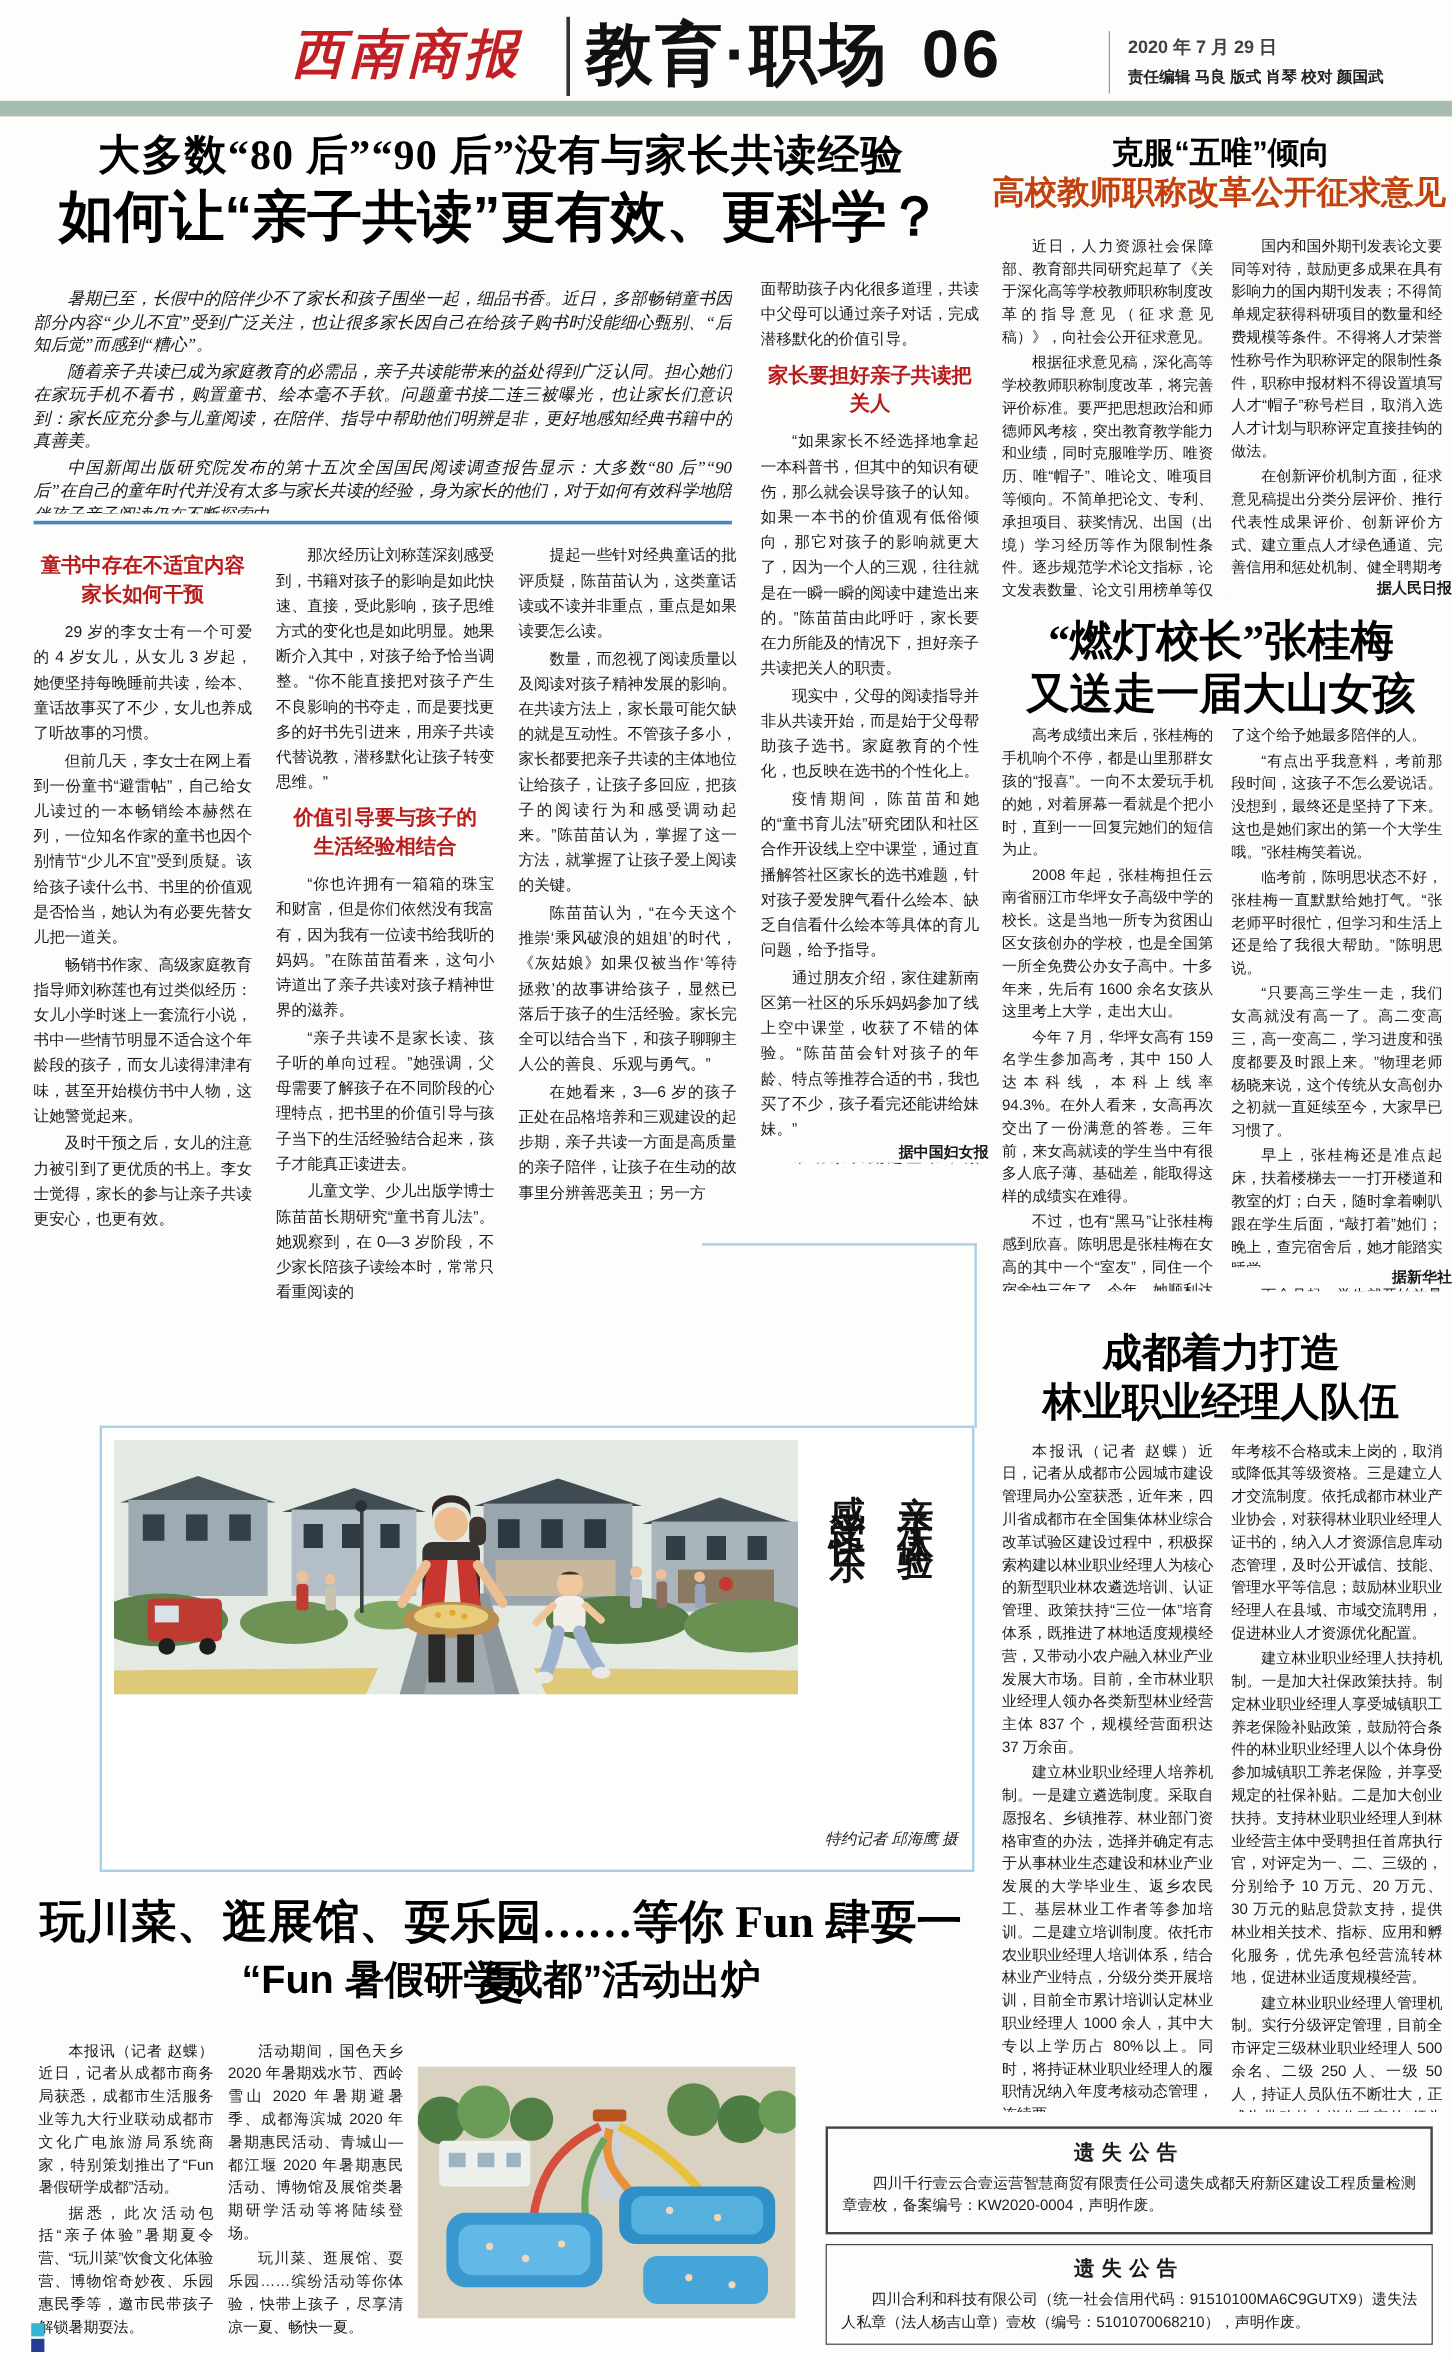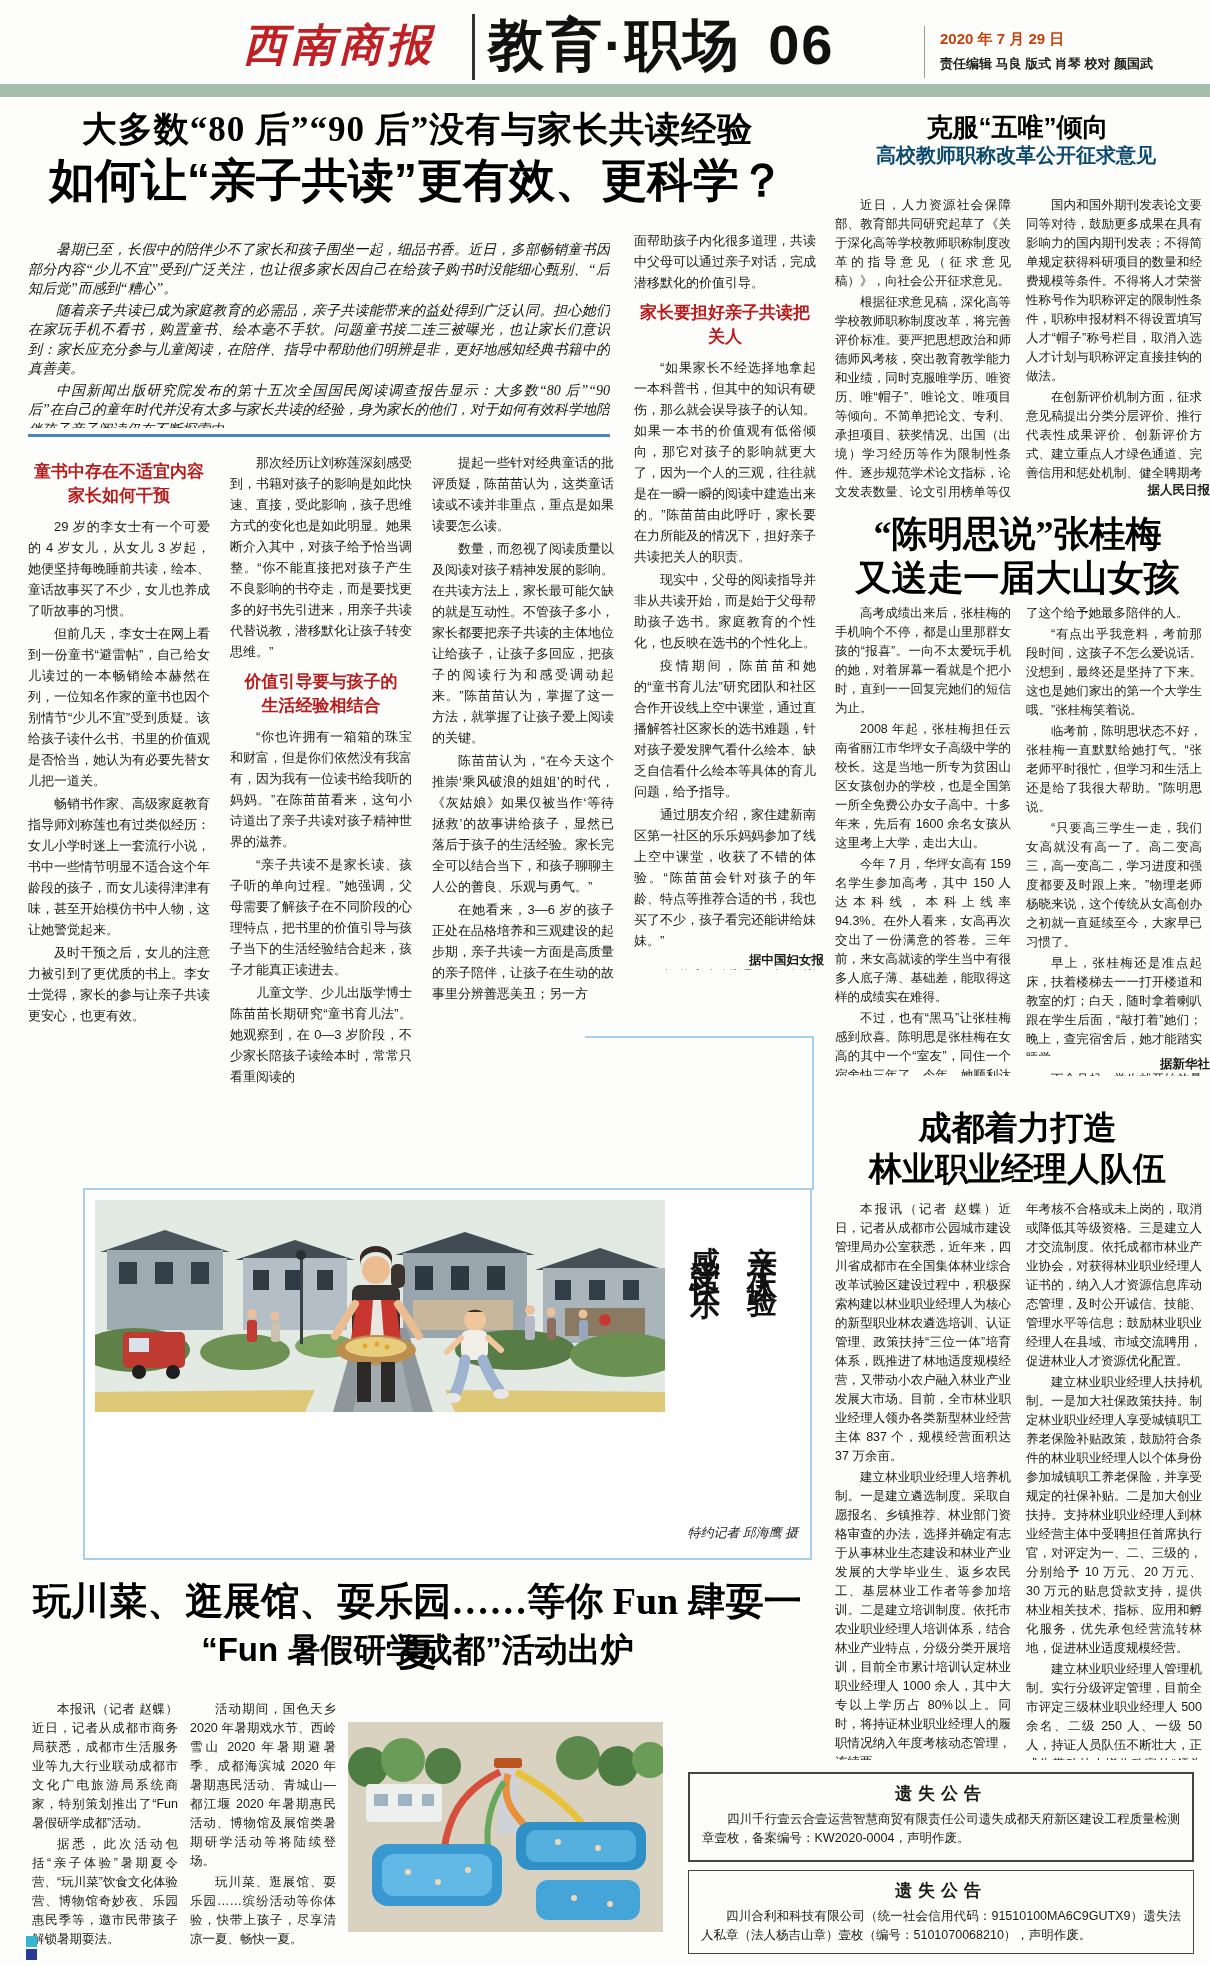--- a/index.html
+++ b/index.html
@@ -29,21 +29,21 @@
 
 <div id="page">
 
   <div class="abs serif" style="left:243px;top:16px;font-size:44px;font-weight:900;font-style:italic;color:#c01f24;letter-spacing:4px;">西南商报</div>
   <div class="abs hairline" style="left:472px;top:14px;width:3px;height:66px;"></div>
   <div class="abs" style="left:488px;top:8px;font-size:56px;font-weight:900;letter-spacing:2px;color:#111;white-space:nowrap;">
     <span>教育·职场</span>
     <span style="margin-left:10px;">06</span>
   </div>
   <div class="abs" style="left:924px;top:26px;width:1px;height:52px;background:#999;"></div>
-  <div class="abs" style="left:940px;top:30px;font-size:15px;font-weight:bold;color:#c2410c;">2020 年 7 月 29 日</div>
+  <div class="abs" style="left:940px;top:30px;font-size:15px;font-weight:bold;color:#404040;">2020 年 7 月 29 日</div>
   <div class="abs" style="left:940px;top:55px;font-size:13px;font-weight:bold;color:#222;">责任编辑 马良 版式 肖琴 校对 颜国武</div>
   <div class="abs" style="left:0;top:84px;width:1210px;height:13px;background:#a6bcad;"></div>
 
   <div class="abs serif center" style="left:20px;top:106px;width:795px;font-size:35px;font-weight:900;letter-spacing:1px;color:#000;">大多数“80 后”“90 后”没有与家长共读经验</div>
   <div class="abs center" style="left:12px;top:150px;width:810px;font-size:46px;font-weight:900;color:#000;">如何让“亲子共读”更有效、更科学？</div>
 
   <div class="abs col kai" style="left:28px;top:240px;width:582px;height:188px;font-size:14px;line-height:19.5px;color:#111;">
     <p>暑期已至，长假中的陪伴少不了家长和孩子围坐一起，细品书香。近日，多部畅销童书因部分内容“少儿不宜”受到广泛关注，也让很多家长因自己在给孩子购书时没能细心甄别、“后知后觉”而感到“糟心”。</p>
     <p>随着亲子共读已成为家庭教育的必需品，亲子共读能带来的益处得到广泛认同。担心她们在家玩手机不看书，购置童书、绘本毫不手软。问题童书接二连三被曝光，也让家长们意识到：家长应充分参与儿童阅读，在陪伴、指导中帮助他们明辨是非，更好地感知经典书籍中的真善美。</p>
     <p>中国新闻出版研究院发布的第十五次全国国民阅读调查报告显示：大多数“80 后”“90 后”在自己的童年时代并没有太多与家长共读的经验，身为家长的他们，对于如何有效科学地陪伴孩子亲子阅读仍在不断探索中。</p>
@@ -84,33 +84,33 @@
     <div class="subhead">家长要担好亲子共读把关人</div>
     <p>“如果家长不经选择地拿起一本科普书，但其中的知识有硬伤，那么就会误导孩子的认知。如果一本书的价值观有低俗倾向，那它对孩子的影响就更大了，因为一个人的三观，往往就是在一瞬一瞬的阅读中建造出来的。”陈苗苗由此呼吁，家长要在力所能及的情况下，担好亲子共读把关人的职责。</p>
     <p>现实中，父母的阅读指导并非从共读开始，而是始于父母帮助孩子选书。家庭教育的个性化，也反映在选书的个性化上。</p>
     <p>疫情期间，陈苗苗和她的“童书育儿法”研究团队和社区合作开设线上空中课堂，通过直播解答社区家长的选书难题，针对孩子爱发脾气看什么绘本、缺乏自信看什么绘本等具体的育儿问题，给予指导。</p>
     <p>通过朋友介绍，家住建新南区第一社区的乐乐妈妈参加了线上空中课堂，收获了不错的体验。“陈苗苗会针对孩子的年龄、特点等推荐合适的书，我也买了不少，孩子看完还能讲给妹妹。”</p>
     <p>帮助家长甄选童书，做到“让什么年龄的孩子读什么书”，建立更科学的童书分级阅读体系也久受期待。“家长需要更多分级阅读课程的指导，分析不同年龄阶段应该看什么童书，让孩子的阅读更科学，让家长知其所以然。”陈苗苗说。</p>
   </div>
   <div class="abs attr" style="left:634px;top:952px;width:182px;">据中国妇女报</div>
 
   <div class="abs center" style="left:835px;top:110px;width:365px;font-size:26px;font-weight:900;color:#000;">克服“五唯”倾向</div>
-  <div class="abs serif center" style="left:826px;top:142px;width:380px;font-size:20px;font-weight:900;color:#0c4a6e;">高校教师职称改革公开征求意见</div>
+  <div class="abs serif center" style="left:826px;top:142px;width:380px;font-size:27px;font-weight:900;color:#c2410c;">高校教师职称改革公开征求意见</div>
   <div class="abs col scol" style="left:835px;top:196px;width:176px;height:306px;">
     <p>近日，人力资源社会保障部、教育部共同研究起草了《关于深化高等学校教师职称制度改革的指导意见（征求意见稿）》，向社会公开征求意见。</p>
     <p>根据征求意见稿，深化高等学校教师职称制度改革，将完善评价标准。要严把思想政治和师德师风考核，突出教育教学能力和业绩，同时克服唯学历、唯资历、唯“帽子”、唯论文、唯项目等倾向。不简单把论文、专利、承担项目、获奖情况、出国（出境）学习经历等作为限制性条件。逐步规范学术论文指标，论文发表数量、论文引用榜单等仅作为评价参考，不以 SCI（科学引文索引）等论文相关指标作为前置条件和判断的直接依据。对</p>
   </div>
   <div class="abs col scol" style="left:1026px;top:196px;width:176px;height:306px;">
     <p>国内和国外期刊发表论文要同等对待，鼓励更多成果在具有影响力的国内期刊发表；不得简单规定获得科研项目的数量和经费规模等条件。不得将人才荣誉性称号作为职称评定的限制性条件，职称申报材料不得设置填写人才“帽子”称号栏目，取消入选人才计划与职称评定直接挂钩的做法。</p>
     <p>在创新评价机制方面，征求意见稿提出分类分层评价、推行代表性成果评价、创新评价方式、建立重点人才绿色通道、完善信用和惩处机制、健全聘期考核机制等，要求科学合理设置考核评价周期，聘期考核与其他考核相互结合。</p>
   </div>
   <div class="abs attr" style="left:1026px;top:482px;width:176px;">据人民日报</div>
 
   <div class="abs serif center" style="left:835px;top:512px;width:365px;font-size:36px;font-weight:900;line-height:44px;color:#000;">
-    <div>“陈明思说”张桂梅</div>
+    <div>“燃灯校长”张桂梅</div>
     <div>又送走一届大山女孩</div>
   </div>
   <div class="abs col scol" style="left:835px;top:604px;width:176px;height:472px;">
     <p>高考成绩出来后，张桂梅的手机响个不停，都是山里那群女孩的“报喜”。一向不太爱玩手机的她，对着屏幕一看就是个把小时，直到一一回复完她们的短信为止。</p>
     <p>2008 年起，张桂梅担任云南省丽江市华坪女子高级中学的校长。这是当地一所专为贫困山区女孩创办的学校，也是全国第一所全免费公办女子高中。十多年来，先后有 1600 余名女孩从这里考上大学，走出大山。</p>
     <p>今年 7 月，华坪女高有 159 名学生参加高考，其中 150 人达本科线，本科上线率 94.3%。在外人看来，女高再次交出了一份满意的答卷。三年前，来女高就读的学生当中有很多人底子薄、基础差，能取得这样的成绩实在难得。</p>
     <p>不过，也有“黑马”让张桂梅感到欣喜。陈明思是张桂梅在女高的其中一个“室友”，同住一个宿舍快三年了。今年，她顺利达到了本科线，查到分数后，第一时间就把好消息分享给</p>
   </div>
   <div class="abs col scol" style="left:1026px;top:604px;width:176px;height:472px;">
     <p style="text-indent:0;">了这个给予她最多陪伴的人。</p>

